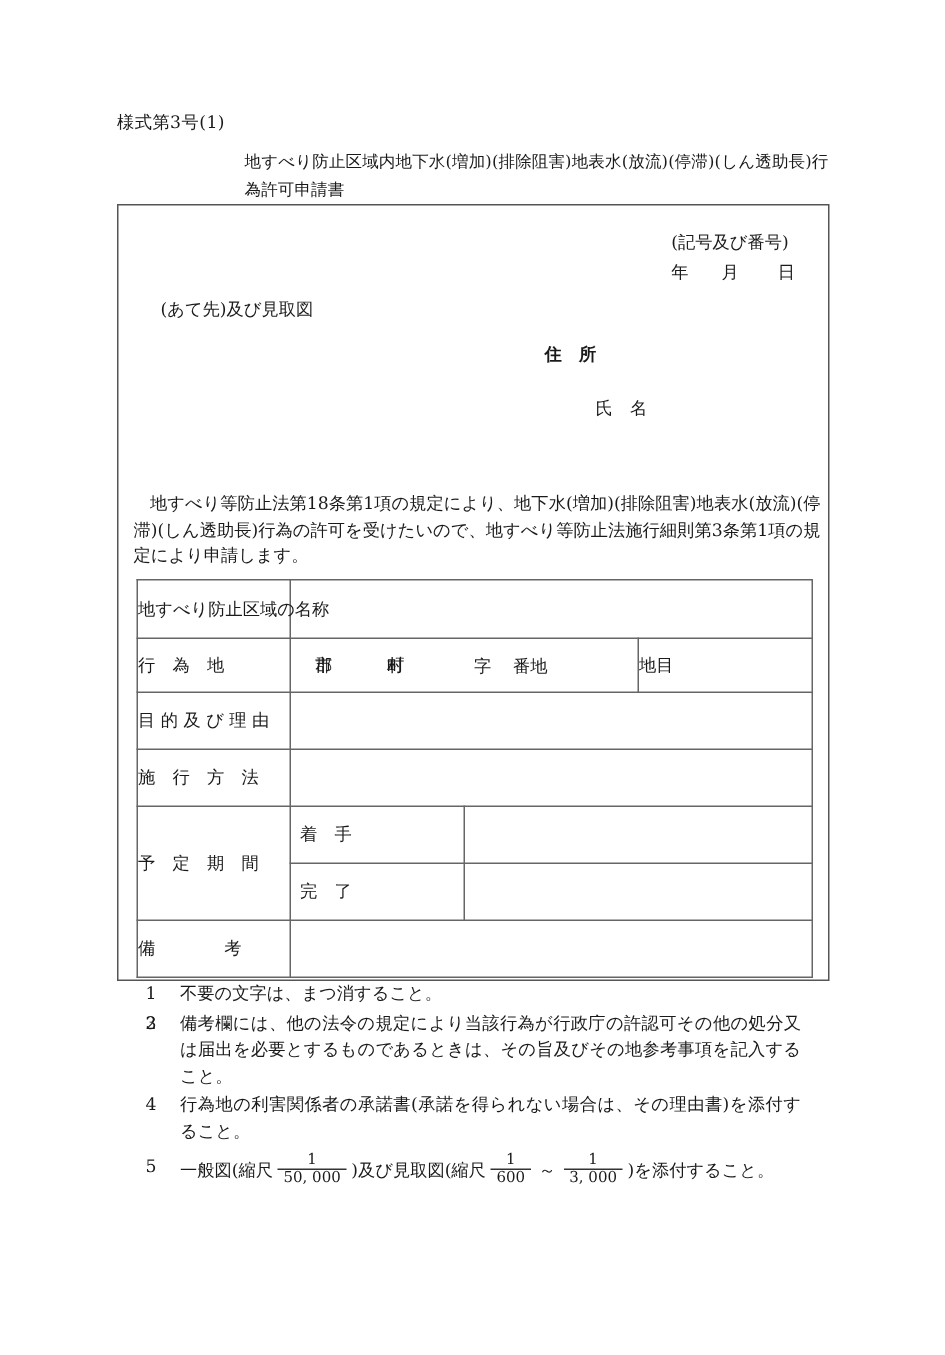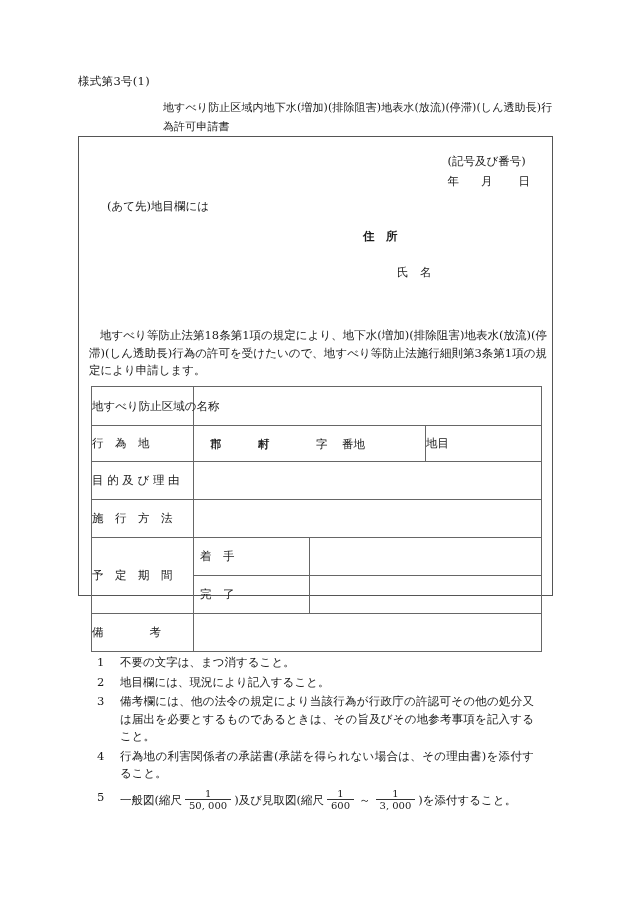--- a/index.html
+++ b/index.html
@@ -43,21 +43,21 @@
     line-height: 19px;
     letter-spacing: 0.1px;
   }
 
   
   .outer-box {
     position: absolute;
     left: 78px;
     top: 136px;
     width: 475px;
-    height: 460px;
+    height: 518px;
     border: 1px solid #555;
     box-sizing: border-box;
   }
 
   
   .ref-block {
     position: absolute;
     right: 22px;
     top: 14px;
     text-align: left;
@@ -247,21 +247,21 @@
 
   <div class="doc-title">地すべり防止区域内地下水(増加)(排除阻害)地表水(放流)(停滞)(しん透助長)行為許可申請書</div>
 
   <div class="outer-box">
 
     <div class="ref-block">
       <div class="ref-line">(記号及び番号)</div>
       <div class="date-line"><span>年</span><span class="sp"></span><span>月</span><span class="sp2"></span><span>日</span></div>
     </div>
 
-    <div class="addressee">(あて先)地目欄には</div>
+    <div class="addressee">(あて先)及び見取図</div>
 
     <div class="applicant">
       <div class="appl-row appl-addr">住　所</div>
       <div class="appl-row appl-name">氏　名</div>
     </div>
 
 
     <div class="body-par">地すべり等防止法第18条第1項の規定により、地下水(増加)(排除阻害)地表水(放流)(停滞)(しん透助長)行為の許可を受けたいので、地すべり等防止法施行細則第3条第1項の規定により申請します。</div>
 
     <table class="form-table">
@@ -327,21 +327,21 @@
       </tbody>
     </table>
   </div>
 
   <div class="notes">
 
     <div class="note">
       <span class="num">1</span><span>不要の文字は、まつ消すること。</span>
     </div>
     <div class="note">
-      <span class="num">2</span><span>地目欄には、現況により記入すること。</span>
+      <span class="num">2</span>
     </div>
     <div class="note">
       <span class="num">3</span><span>備考欄には、他の法令の規定により当該行為が行政庁の許認可その他の処分又は届出を必要とするものであるときは、その旨及びその地参考事項を記入すること。</span>
     </div>
     <div class="note">
       <span class="num">4</span><span>行為地の利害関係者の承諾書(承諾を得られない場合は、その理由書)を添付すること。</span>
     </div>
 
     <div class="note tight" style="margin-top:6px;">
       <span class="num">5</span><span>一般図(縮尺</span><span class="frac"><span class="num-top">1</span><span class="num-bot">50, 000</span></span><span>)及び見取図(縮尺</span><span class="frac"><span class="num-top">1</span><span class="num-bot">600</span></span><span class="tilde">～</span><span class="frac"><span class="num-top">1</span><span class="num-bot">3, 000</span></span><span>)を添付すること。</span>

